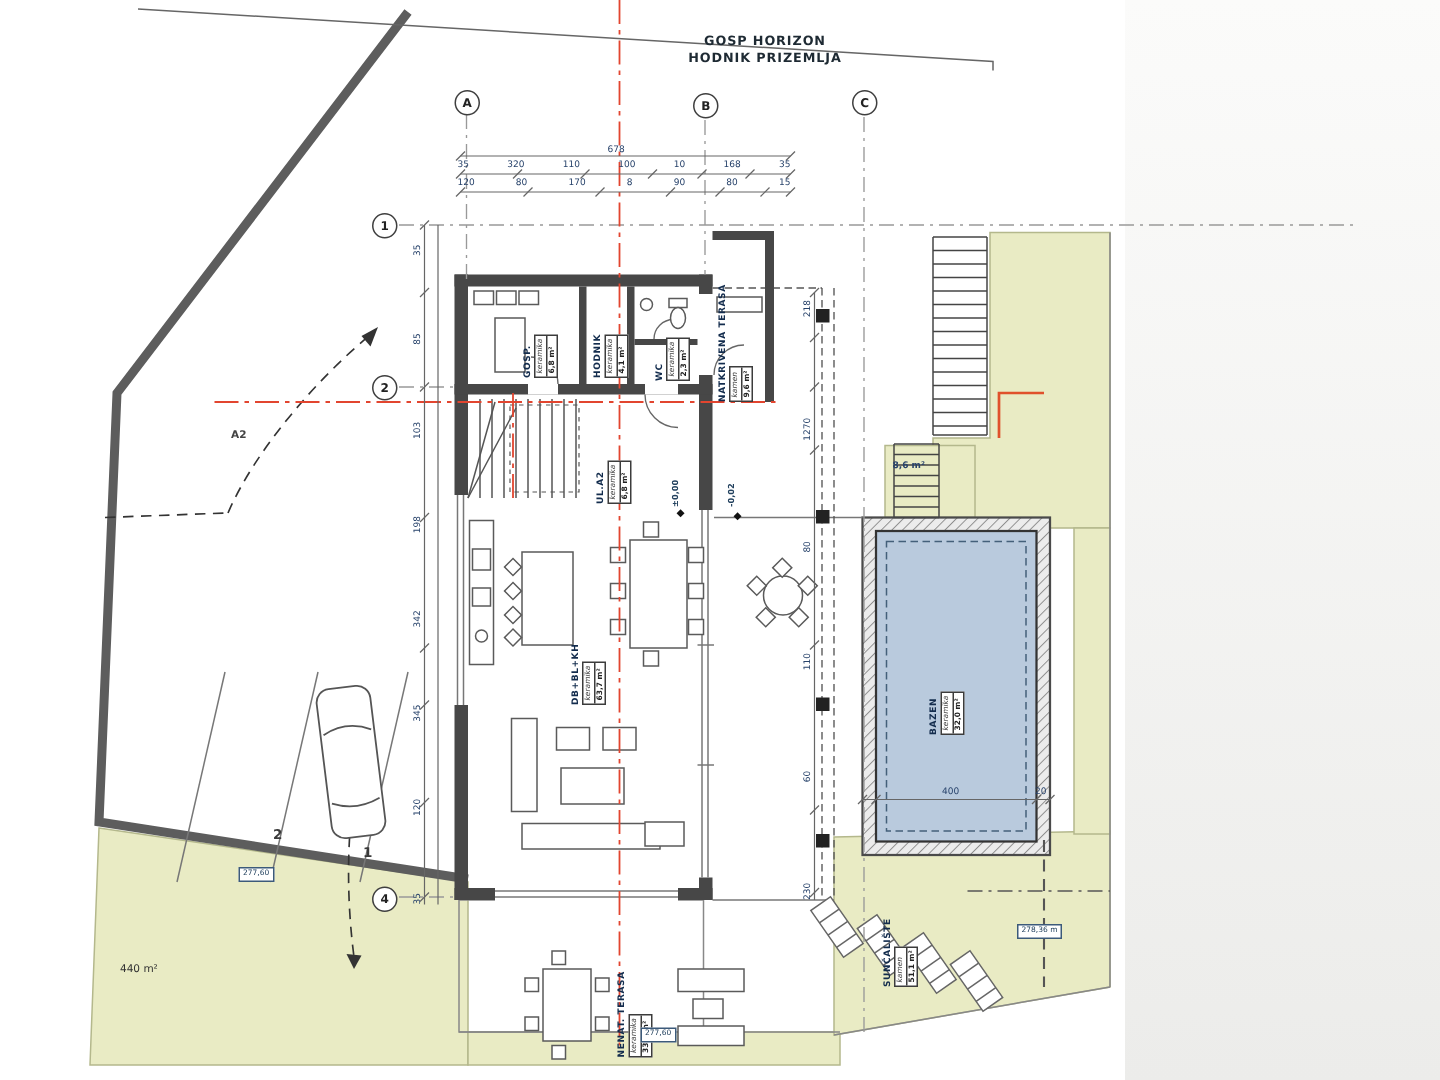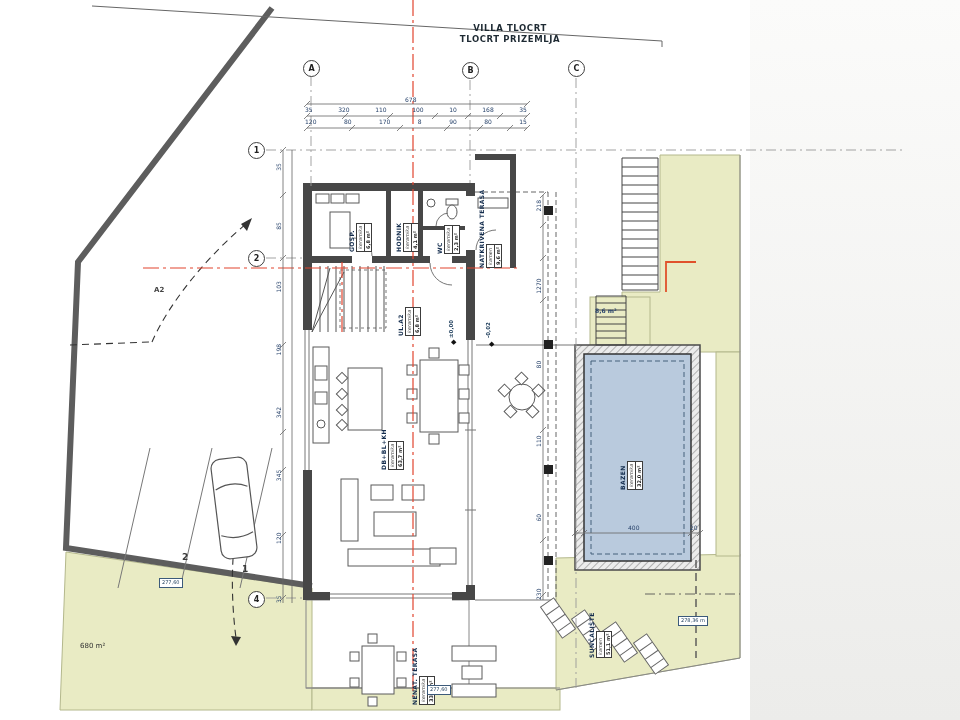--- a/index.html
+++ b/index.html
@@ -335,22 +335,22 @@
       <line x1="688" y1="536" x2="694" y2="530"></line>
         <line x1="697" y1="536" x2="703" y2="530"></line>
     </g>
 
     <g stroke="#666" stroke-width="1" fill="none">
       <path d="M92,6 L662,41 L662,47"></path>
     </g>
   </svg>
 
   <div class="title">
-    <div>VILLA TLOCRT</div>
-    <div>TLOCRT PRIZEMLJA</div>
+    <div>GOSP HORIZON</div>
+    <div>HODNIK PRIZEMLJA</div>
   </div>
 
   <div class="bubble" style="left:303px;top:60px">A</div>
   <div class="bubble" style="left:462px;top:62px">B</div>
   <div class="bubble" style="left:568px;top:60px">C</div>
   <div class="bubble" style="left:248px;top:142px">1</div>
   <div class="bubble" style="left:248px;top:250px">2</div>
   <div class="bubble" style="left:248px;top:591px">4</div>
 
   <div class="room" style="left:349px;top:252px">
@@ -455,21 +455,21 @@
     <span>230</span>
       <span>60</span>
     <span>110</span>
       <span>80</span>
     <span>1270</span>
       <span>218</span>
   </div>
   <span class="dim" style="left:628px;top:525px">400</span>
   <span class="dim" style="left:690px;top:525px">20</span>
 
-  <span class="tiny" style="left:80px;top:643px;font-size:7px">680 m²</span>
+  <span class="tiny" style="left:80px;top:643px;font-size:7px">440 m²</span>
   <span class="tiny" style="left:595px;top:308px;color:#28436b;font-weight:bold">8,6 m²</span>
   <span class="tiny" style="left:154px;top:287px;font-weight:bold;color:#444;font-size:7px">A2</span>
   <span class="pnum" style="left:182px;top:553px">2</span>
   <span class="pnum" style="left:242px;top:565px">1</span>
   <span class="ebox" style="left:159px;top:578px">277,60</span>
   <span class="ebox" style="left:678px;top:616px">278,36 m</span>
   <span class="ebox" style="left:427px;top:685px">277,60</span>
 </div>
 
 </body></html>

